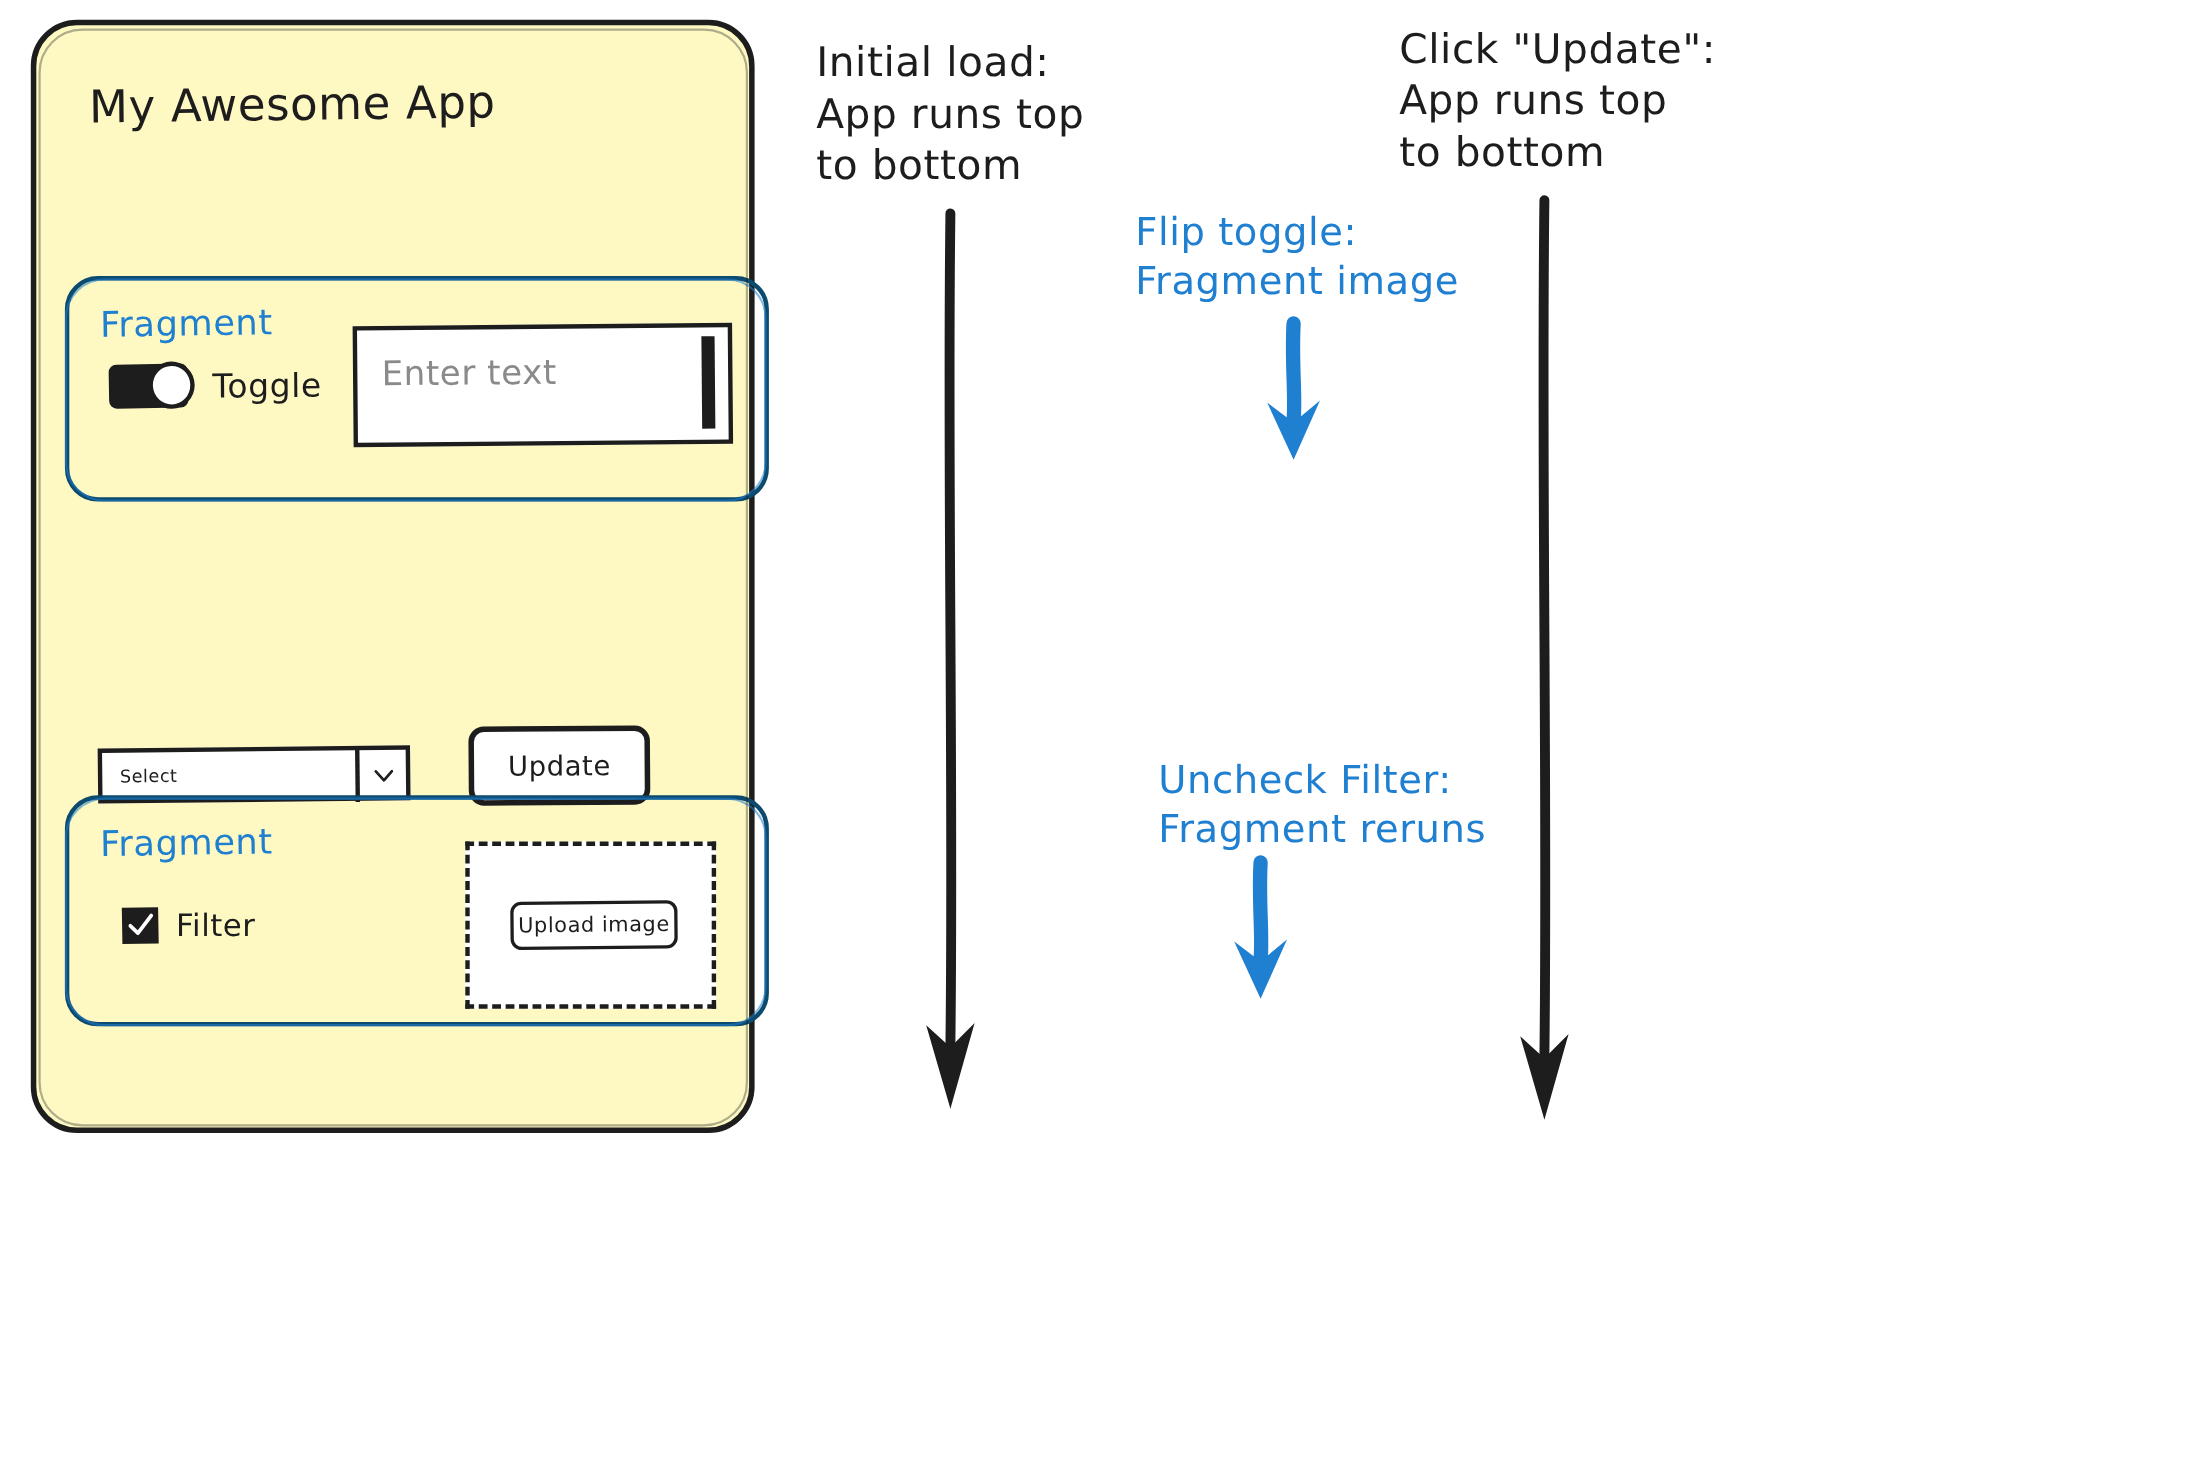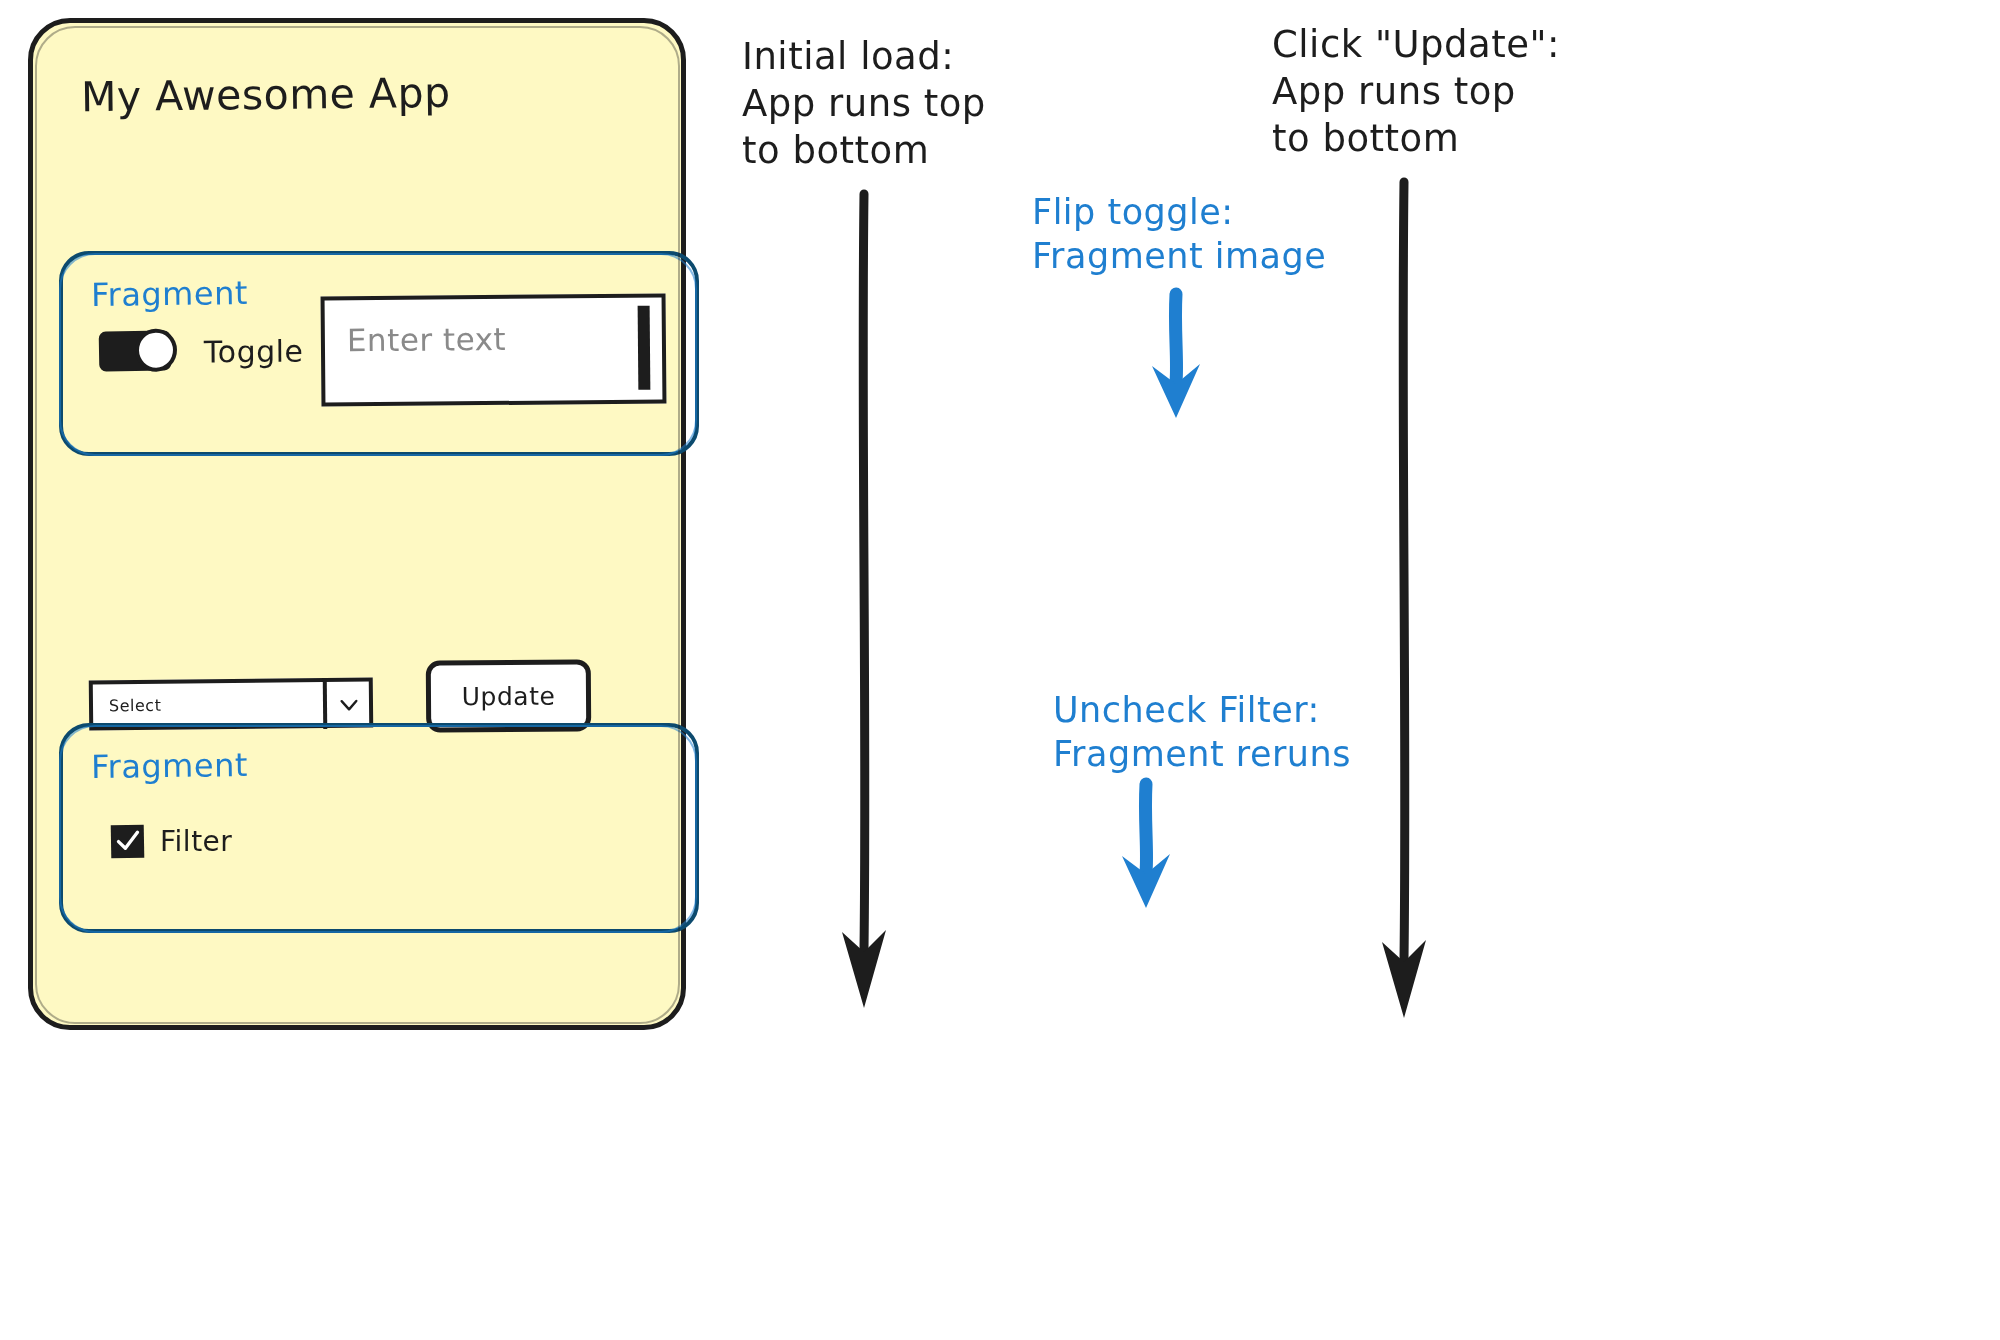--- a/index.html
+++ b/index.html
@@ -93,21 +93,21 @@
     transform: rotate(-0.8deg);
   }
 
   
   #toggle-row {
     position: absolute;
     left: 36px;
     top: 76px;
     display: flex;
     align-items: center;
-    gap: 19px;
+    gap: 8px;
   }
   .toggle-track {
     width: 72px;
     height: 40px;
     background: #1d1d1d;
     border-radius: 7px 7px 7px 7px;
     position: relative;
     transform: rotate(-1deg);
   }
   .toggle-knob {
@@ -319,20 +319,25 @@
 
     <div id="filter-row">
       <span class="checkbox-square">
         <svg width="27" height="27" viewBox="0 0 24 24" fill="none" stroke="#ffffff" stroke-width="3" stroke-linecap="round" stroke-linejoin="round">
           <path d="M4 12 L10 18 L21 4"></path>
         </svg>
       </span>
       <span id="filter-label" class="hand">Filter</span>
     </div>
 
+    <div id="uploader-dropzone">
+      <div id="upload-button">
+        <span id="upload-button-label" class="hand">Upload image</span>
+      </div>
+    </div>
   </div>
 </div>
 
 <div id="ann-initial-load" class="annotation hand">Initial load:
 App runs top
 to bottom</div>
 
 <div id="ann-click-update" class="annotation hand">Click "Update":
 App runs top
 to bottom</div>

